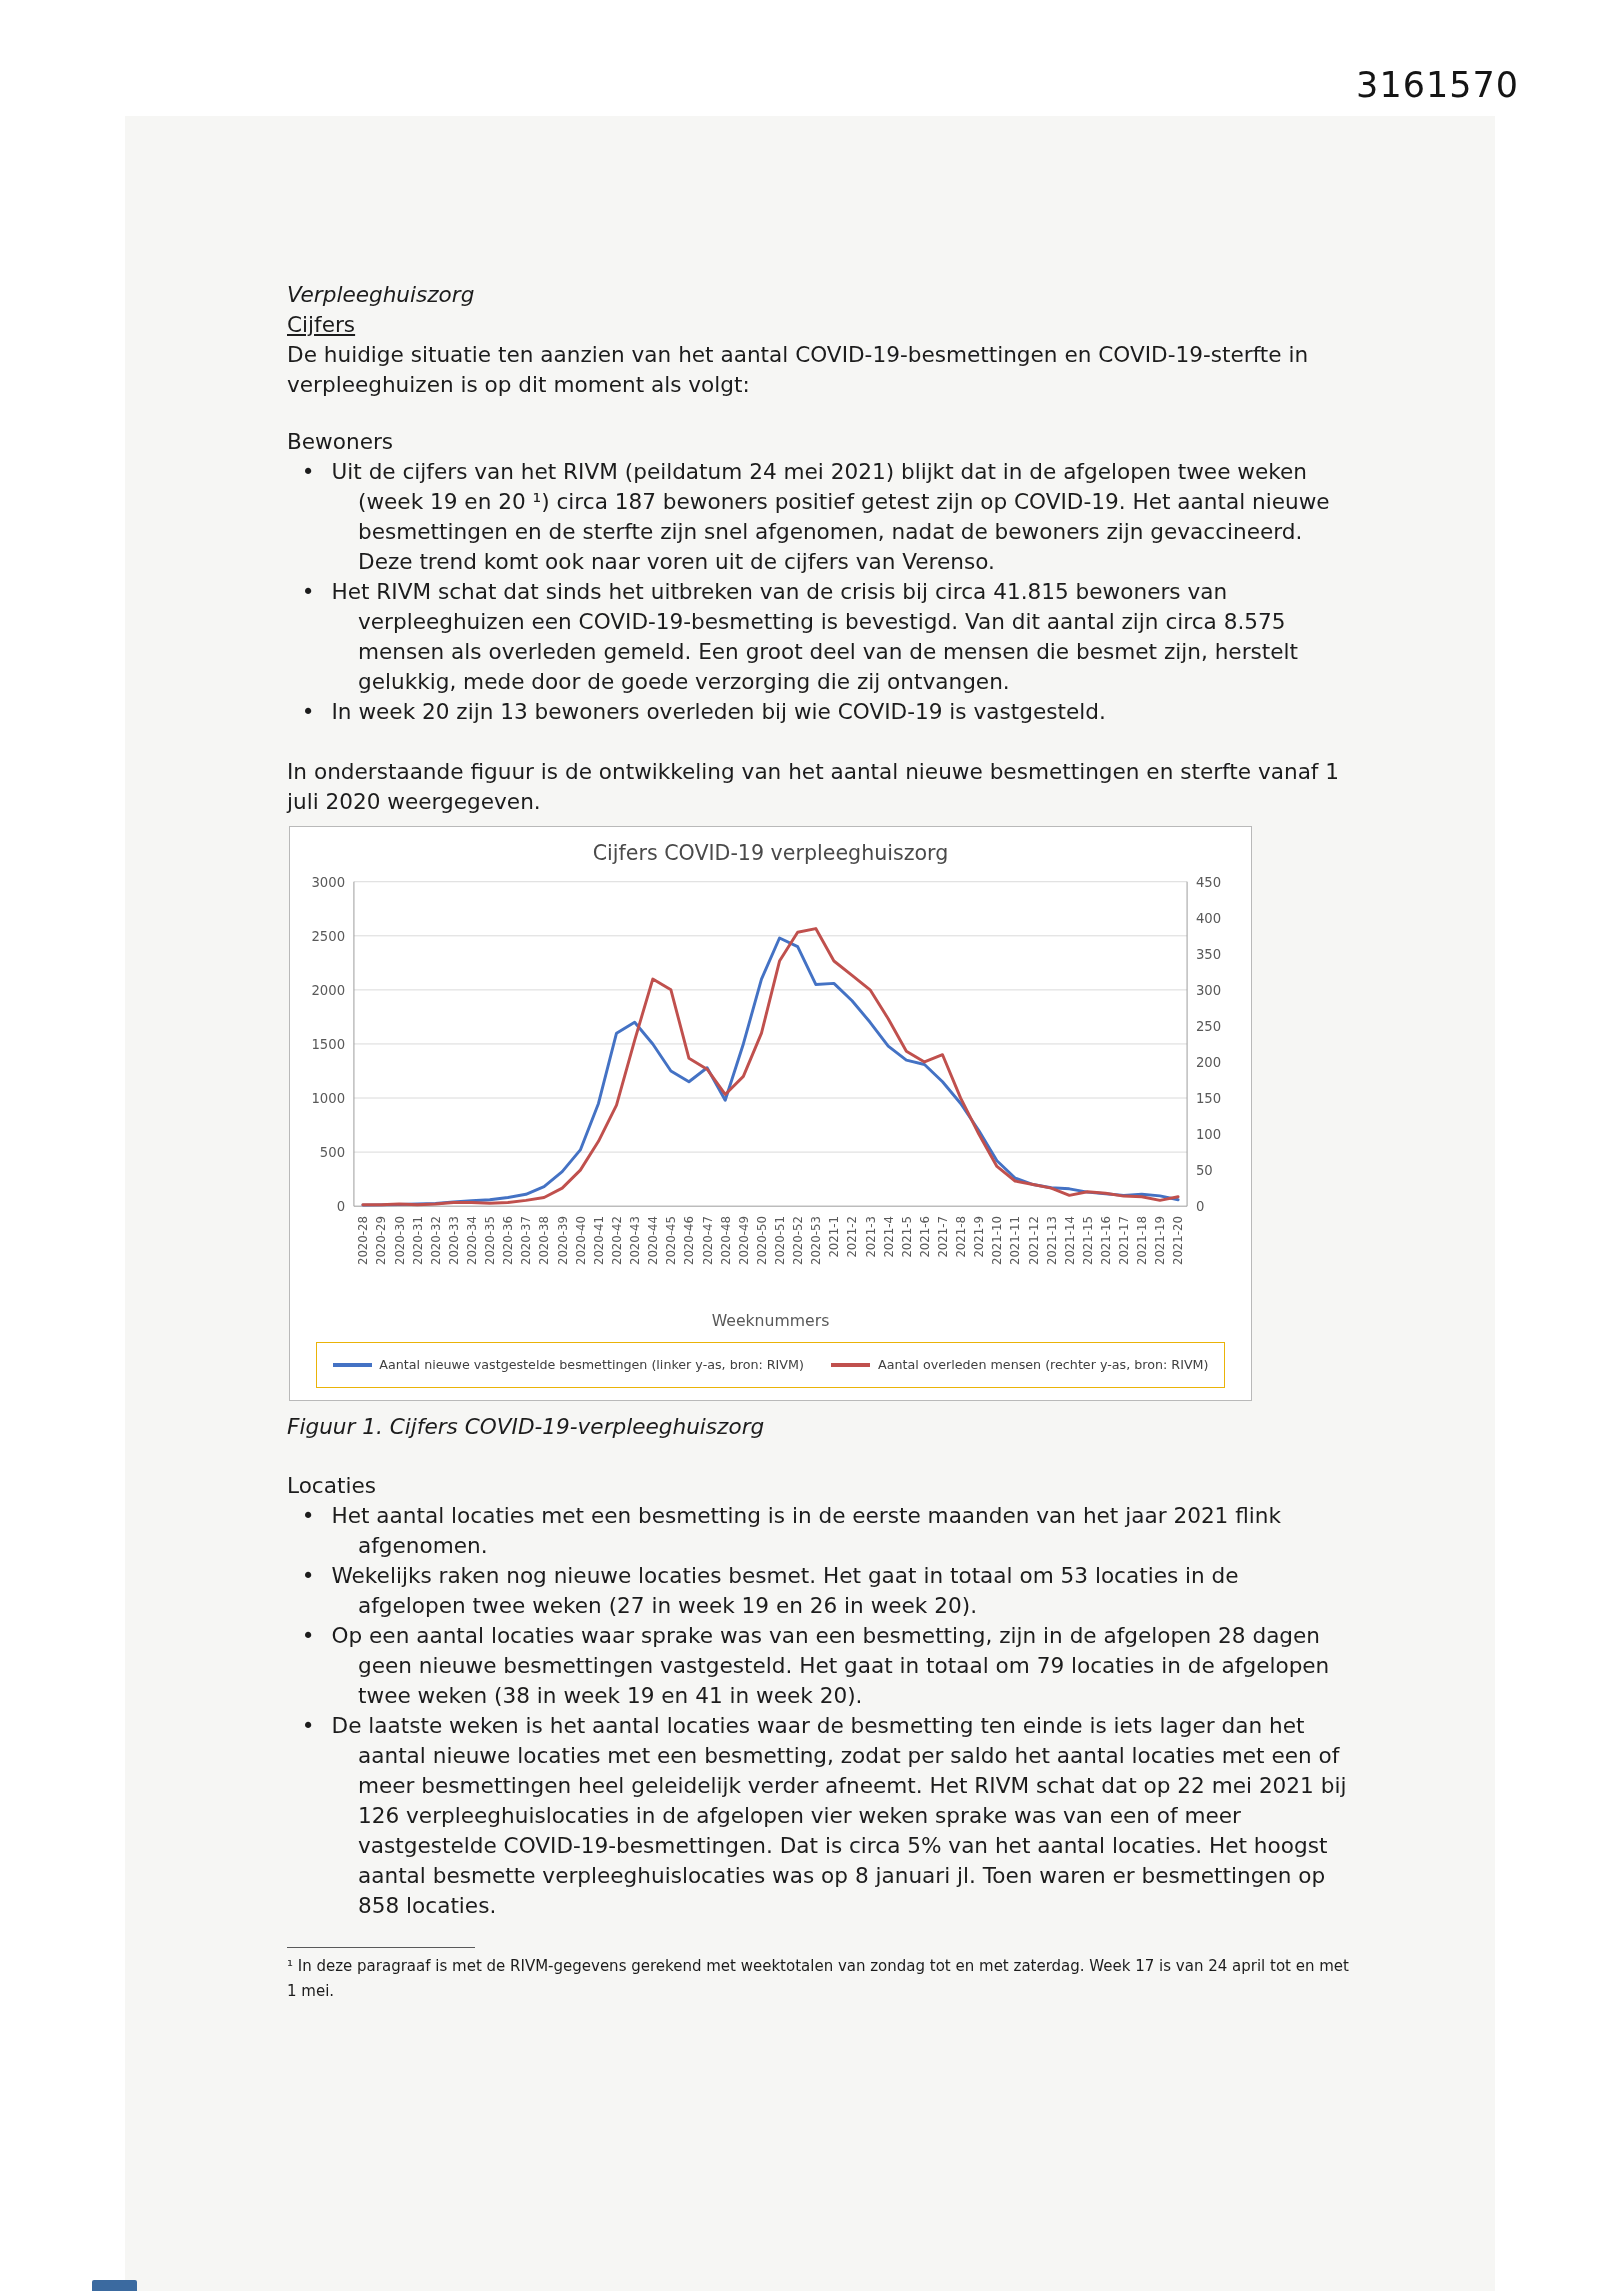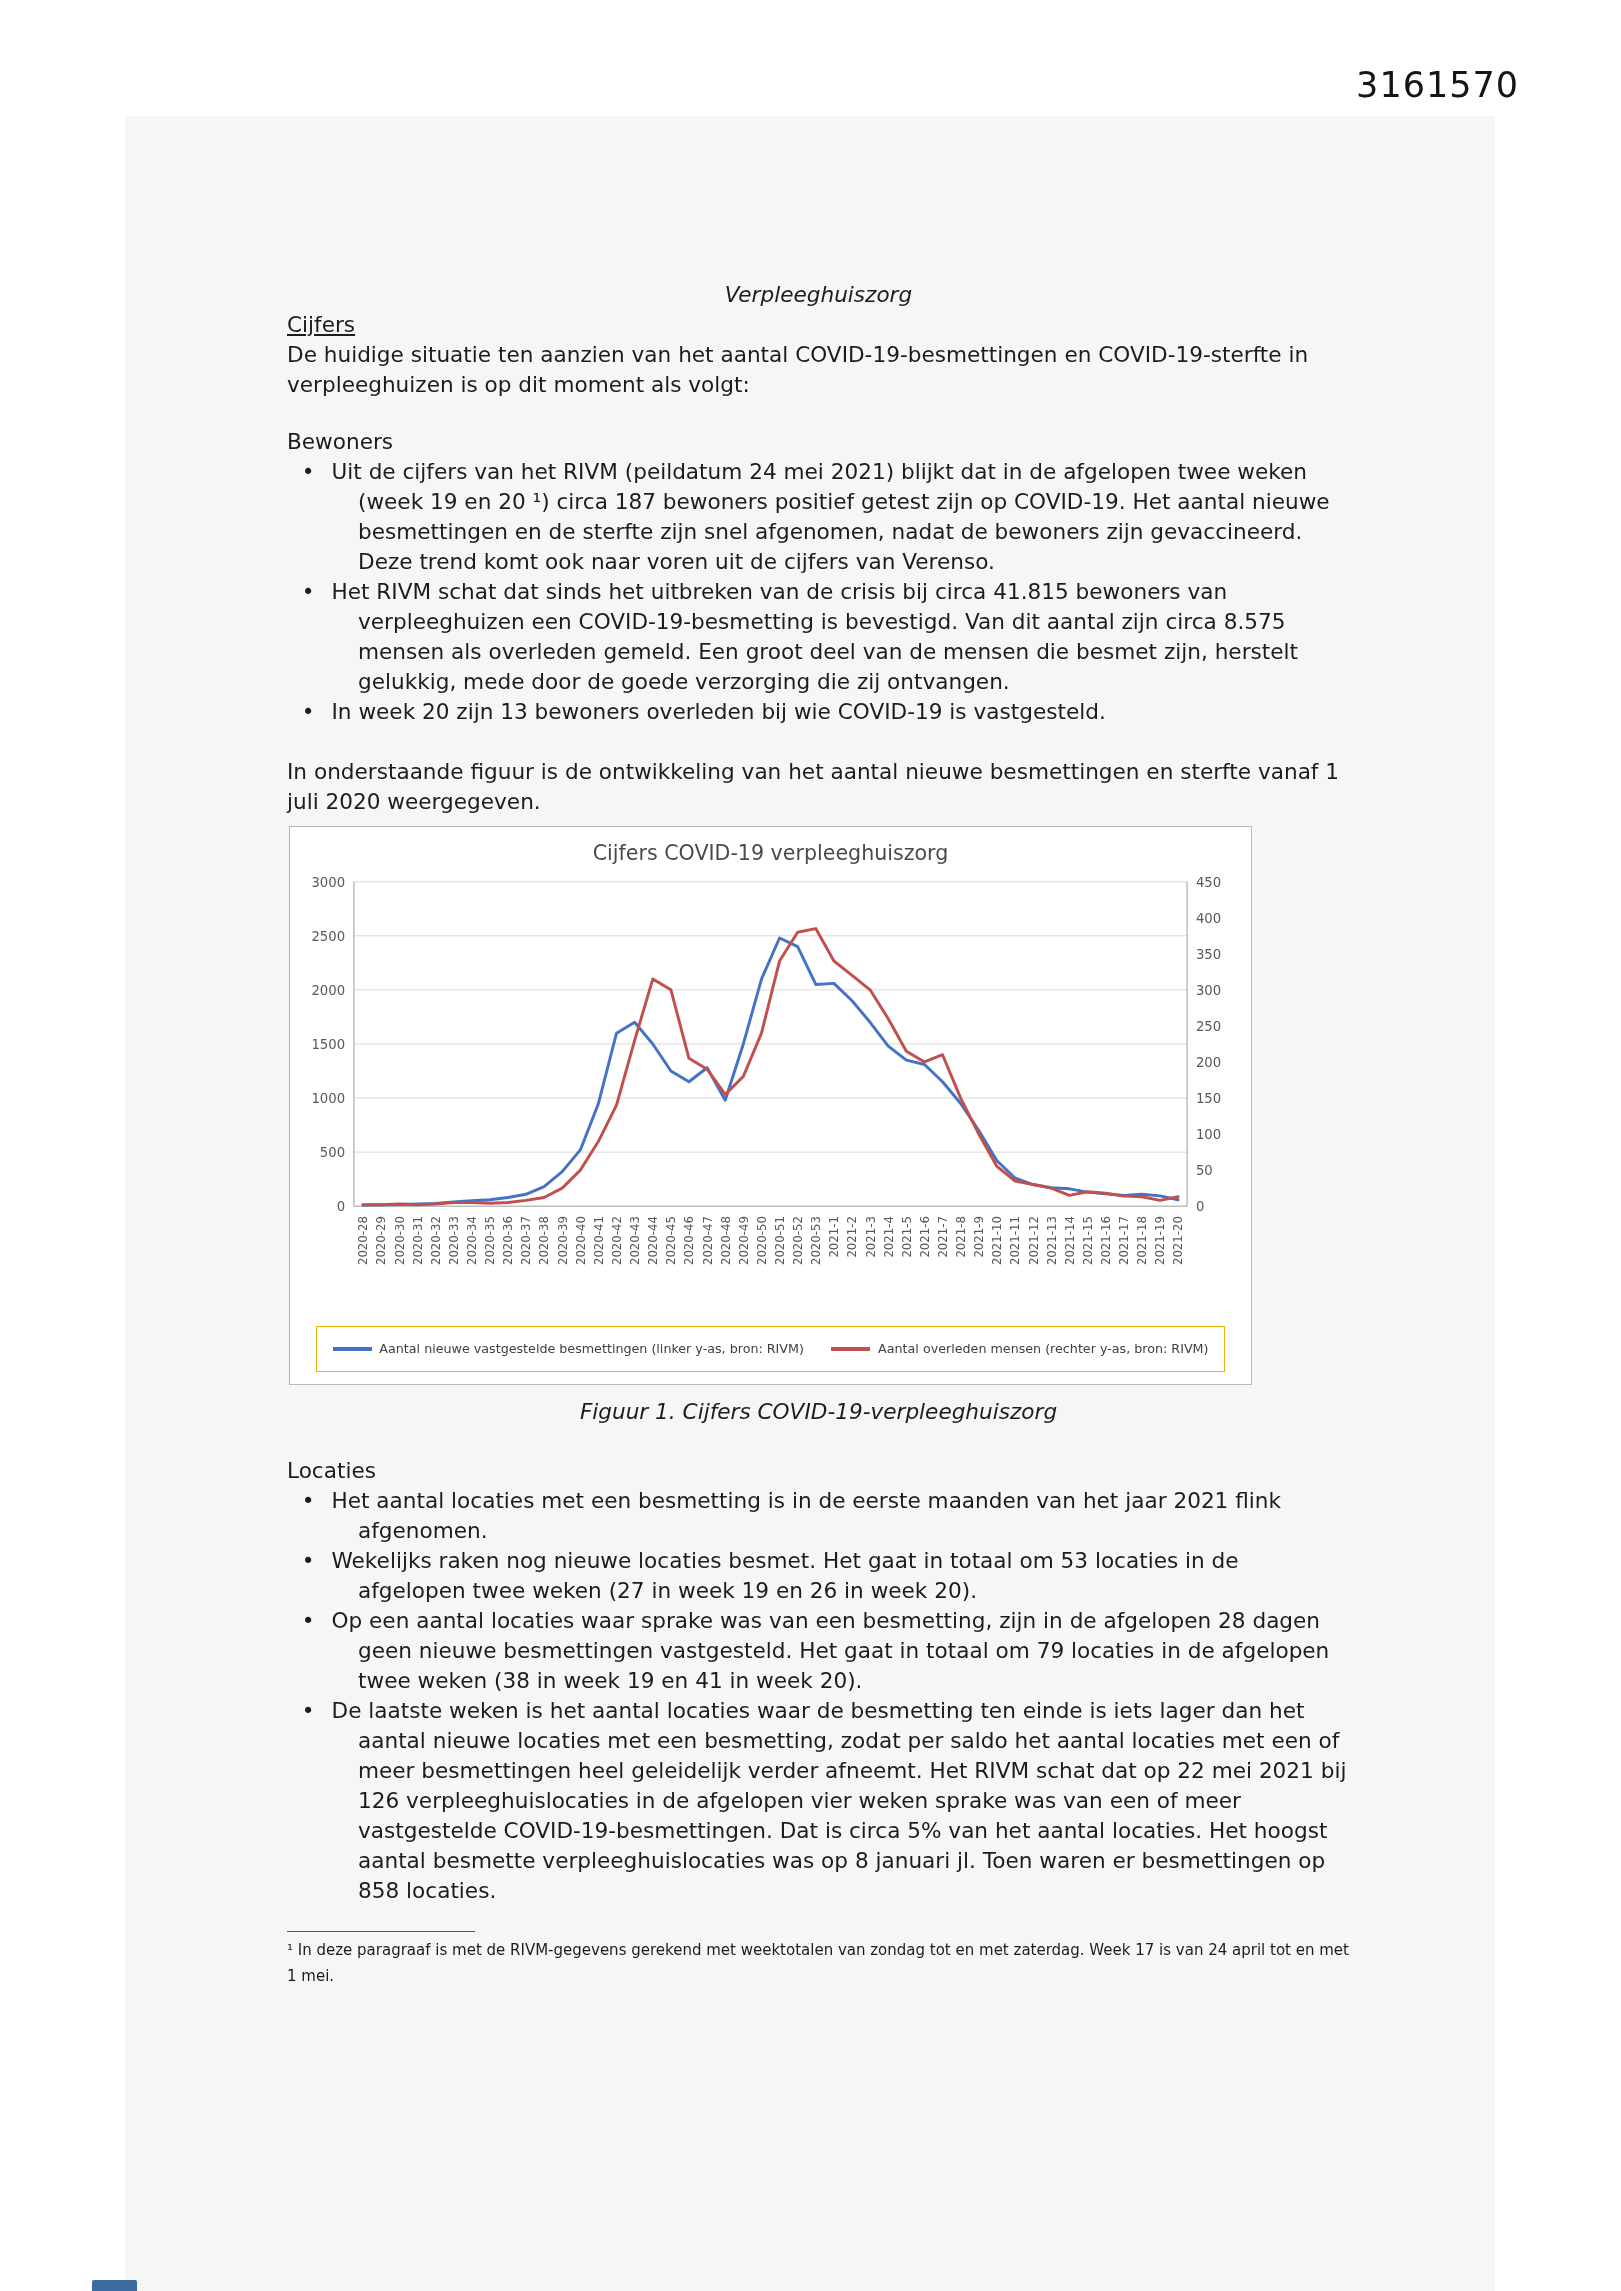--- a/index.html
+++ b/index.html
@@ -16,21 +16,21 @@
     background:#f6f6f4;
   }
   .doc-number {
     position:absolute; top:65px; right:102px;
     font-size:35px; color:#151515; letter-spacing:1px;
   }
   .content {
     position:absolute; left:287px; top:280px; width:1063px;
     font-size:21.6px; line-height:30px;
   }
-  .italic { font-style:italic;text-align:center; }
+  .italic { font-style:italic; }
   .underline { text-decoration:underline; }
   .para { margin:0; }
   .intro { margin-bottom:26.5px; }
   .heading { margin:0; }
   ul.bullets { list-style:none; margin:0; padding:0; }
   ul.bullets li { position:relative; padding-left:71px; text-indent:-26.5px; }
   ul.bullets li::before {
     content:"\2022"; position:absolute; left:14.7px; top:0; text-indent:0;
   }
   .figure-intro { margin-top:30px; margin-bottom:9.8px; }
@@ -157,20 +157,21 @@
         <text transform="rotate(-90 789.3913043478261 355)" x="789.3913043478261" y="355" text-anchor="end" font-size="12" fill="#595959">2021-14</text>
         <text transform="rotate(-90 807.8695652173913 355)" x="807.8695652173913" y="355" text-anchor="end" font-size="12" fill="#595959">2021-15</text>
         <text transform="rotate(-90 826.3478260869565 355)" x="826.3478260869565" y="355" text-anchor="end" font-size="12" fill="#595959">2021-16</text>
         <text transform="rotate(-90 844.8260869565217 355)" x="844.8260869565217" y="355" text-anchor="end" font-size="12" fill="#595959">2021-17</text>
         <text transform="rotate(-90 863.304347826087 355)" x="863.304347826087" y="355" text-anchor="end" font-size="12" fill="#595959">2021-18</text>
         <text transform="rotate(-90 881.7826086956521 355)" x="881.7826086956521" y="355" text-anchor="end" font-size="12" fill="#595959">2021-19</text>
         <text transform="rotate(-90 900.2608695652174 355)" x="900.2608695652174" y="355" text-anchor="end" font-size="12" fill="#595959">2021-20</text>
         <polyline points="64.2,343.9 82.7,343.7 101.2,343.3 119.7,342.8 138.2,342.2 156.6,340.6 175.1,339.5 193.6,338.4 212.1,336.2 230.5,332.9 249.0,325.1 267.5,309.7 286.0,287.6 304.5,240.2 322.9,168.5 341.4,157.4 359.9,179.5 378.4,207.1 396.8,218.1 415.3,203.8 433.8,236.9 452.3,179.5 470.8,113.3 489.2,71.4 507.7,80.2 526.2,118.8 544.7,117.7 563.2,135.4 581.6,157.4 600.1,181.7 618.6,196.0 637.1,200.5 655.5,218.1 674.0,240.2 692.5,267.8 711.0,298.7 729.5,316.3 747.9,322.9 766.4,326.2 784.9,327.3 803.4,330.7 821.8,332.3 840.3,334.0 858.8,332.9 877.3,334.5 895.8,338.4" fill="none" stroke="#4472c4" stroke-width="3" stroke-linejoin="round" stroke-linecap="round"></polyline>
         <polyline points="64.2,343.5 82.7,343.5 101.2,342.8 119.7,343.5 138.2,342.8 156.6,341.3 175.1,341.3 193.6,342.1 212.1,341.3 230.5,339.1 249.0,336.2 267.5,326.6 286.0,308.2 304.5,278.8 322.9,242.0 341.4,175.8 359.9,113.3 378.4,124.3 396.8,194.2 415.3,205.2 433.8,231.0 452.3,212.6 470.8,168.5 489.2,94.9 507.7,65.5 526.2,61.8 544.7,94.9 563.2,109.6 581.6,124.3 600.1,153.8 618.6,186.9 637.1,197.9 655.5,190.5 674.0,234.7 692.5,271.4 711.0,304.5 729.5,319.3 747.9,322.9 766.4,326.6 784.9,334.0 803.4,330.3 821.8,331.8 840.3,334.7 858.8,335.4 877.3,339.1 895.8,335.4" fill="none" stroke="#c0504d" stroke-width="3" stroke-linejoin="round" stroke-linecap="round"></polyline>
       </svg>
+    <div class="chart-xlabel">Weeknummers</div>
     <div class="legend">
       <span class="legend-item">
         <span class="legend-line" style="background: rgb(68, 114, 196);"></span>
         <span class="legend-text">Aantal nieuwe vastgestelde besmettingen  (linker y-as, bron: RIVM)</span>
       </span>
       <span class="legend-item">
         <span class="legend-line" style="background: rgb(192, 80, 77);"></span>
         <span class="legend-text">Aantal overleden mensen  (rechter y-as, bron: RIVM)</span>
       </span>
     </div>

